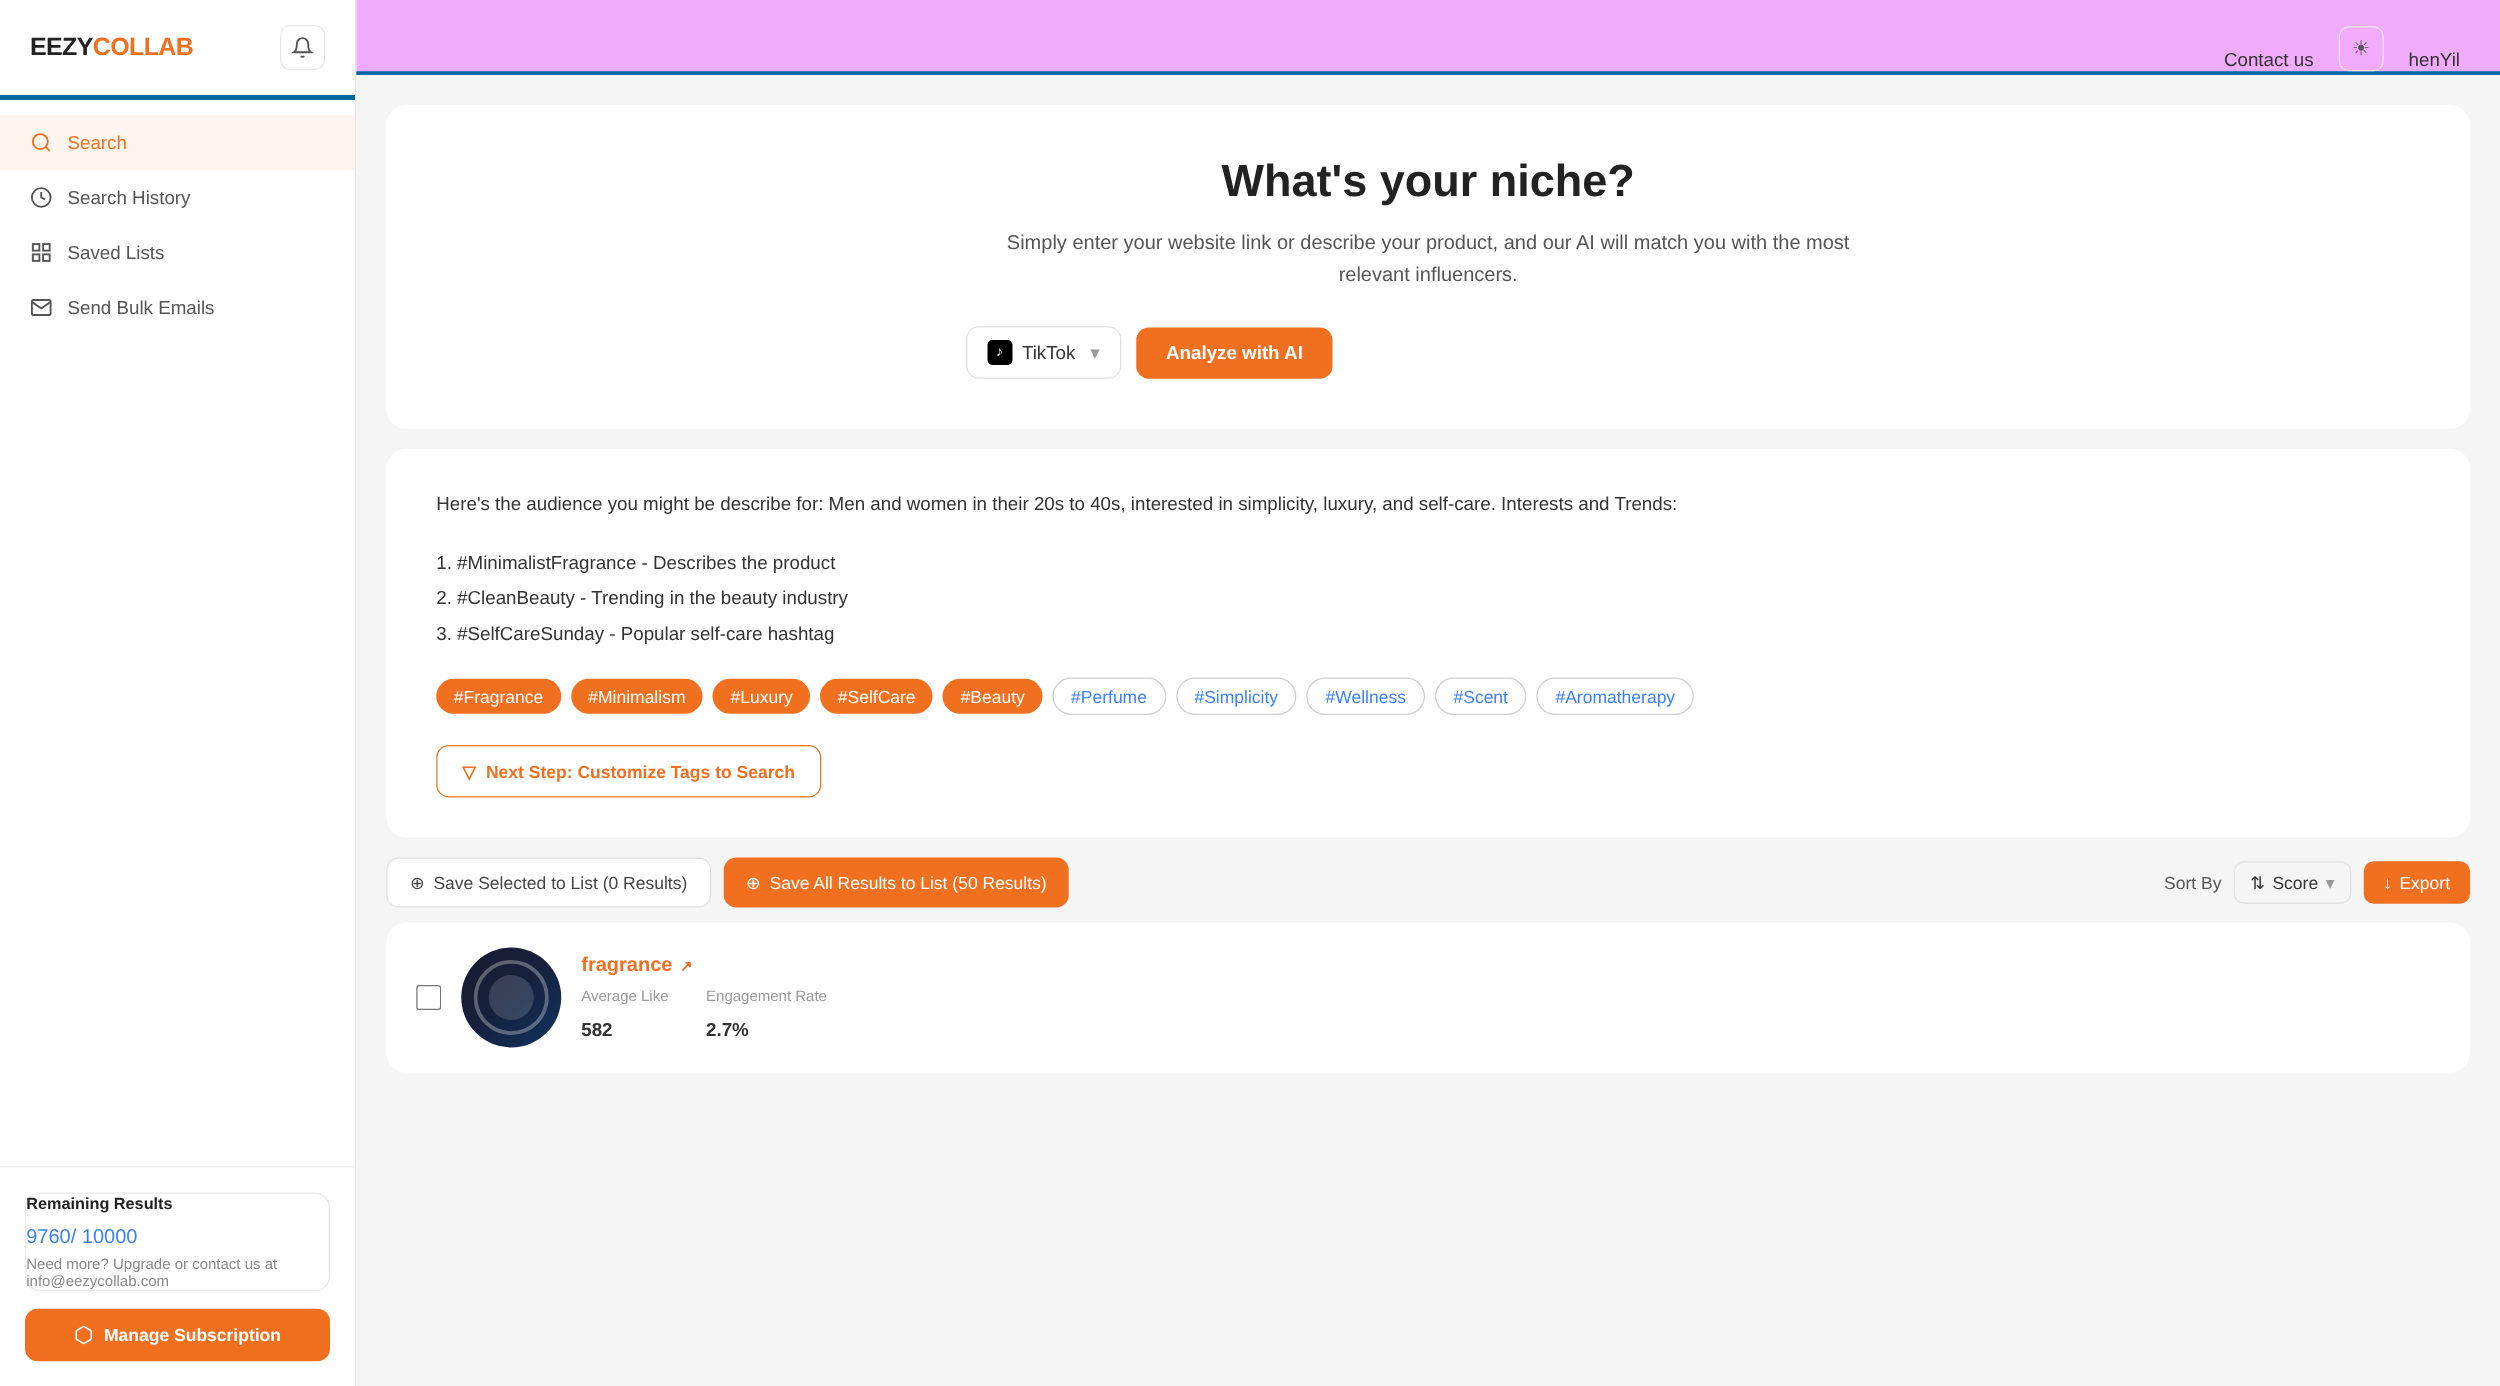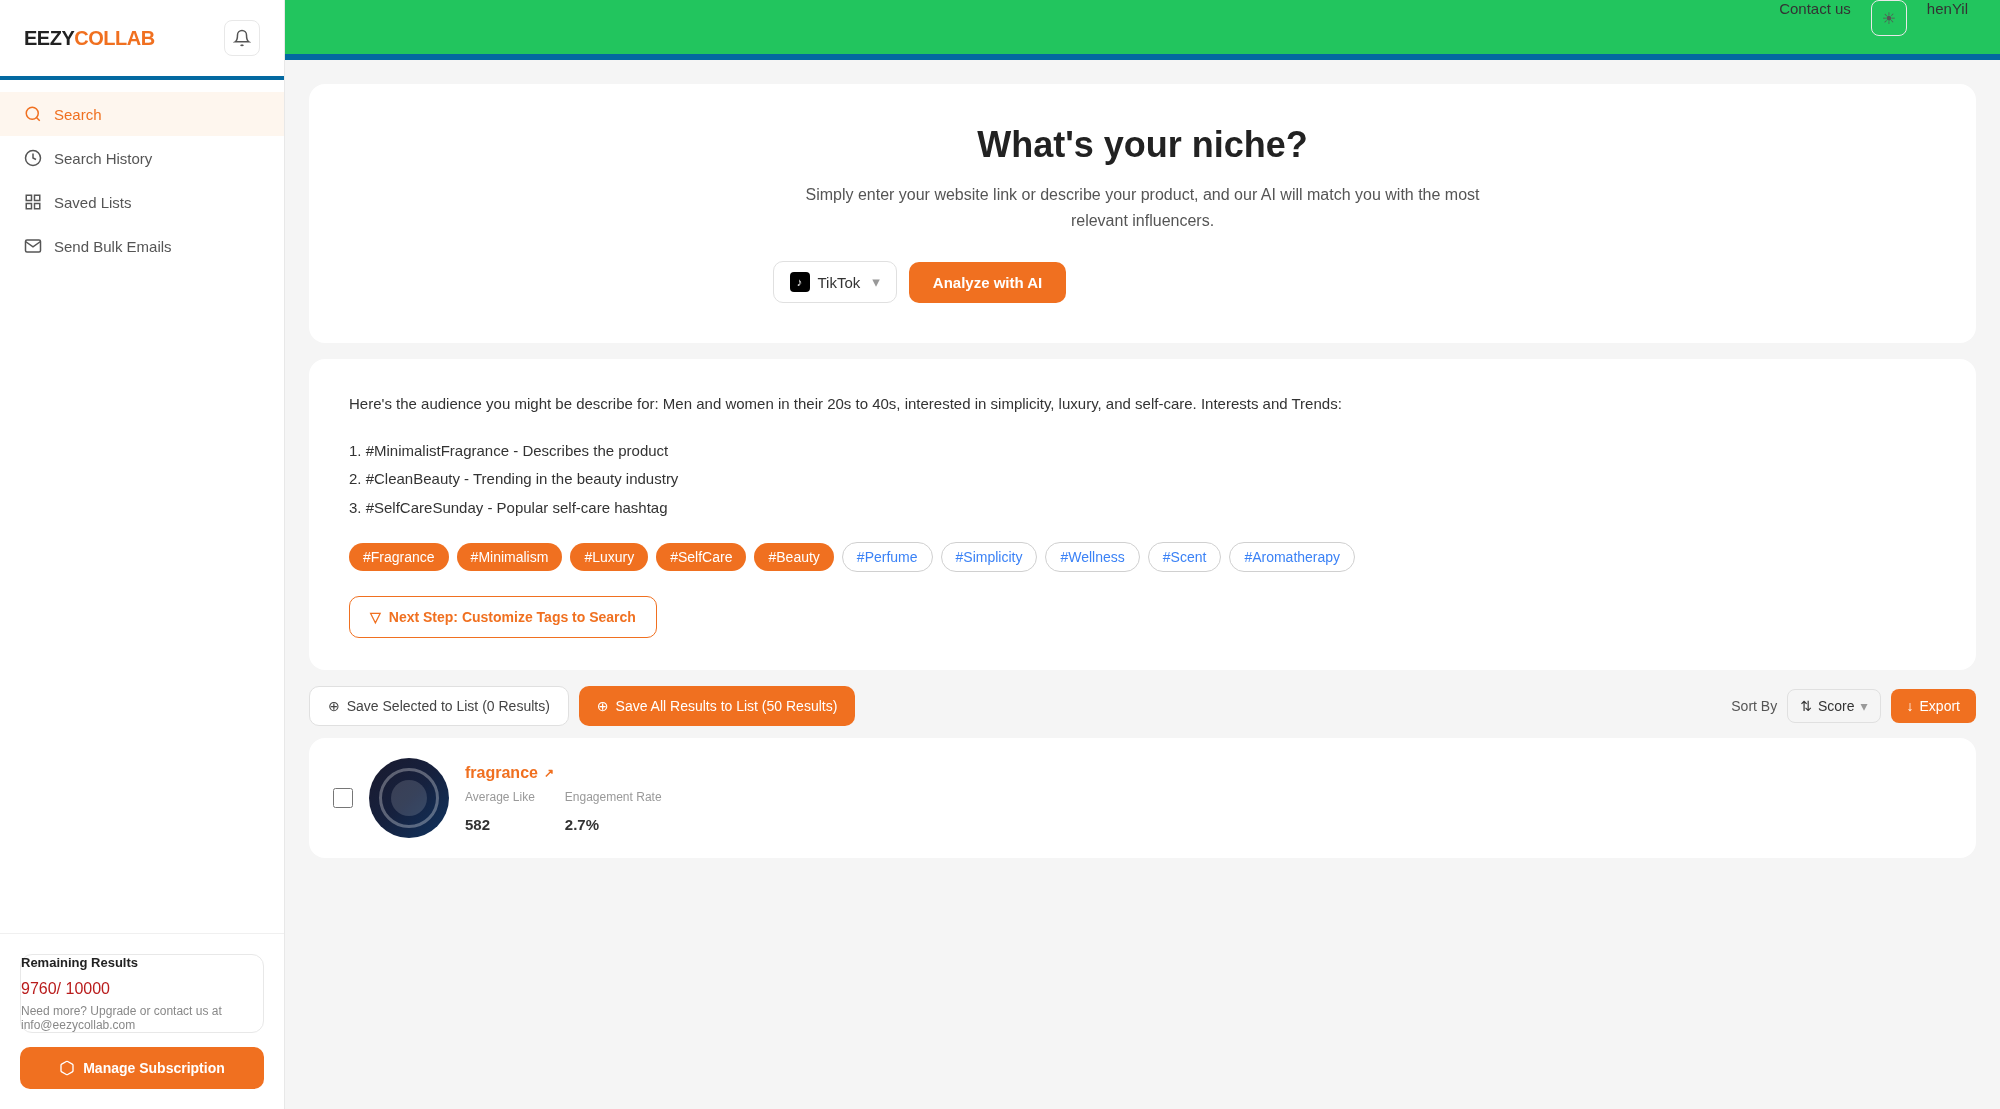--- a/index.html
+++ b/index.html
@@ -71,21 +71,21 @@
       font-weight: 700;
       color: #222;
       margin-bottom: 4px;
     }
     .remaining-count {
       font-size: 22px;
       font-weight: 700;
       color: #f07020;
       margin-bottom: 4px;
     }
-    .remaining-count span { color: #b91c1c; font-weight: 400; font-size: 16px; }
+    .remaining-count span { color: #3b82f6; font-weight: 400; font-size: 16px; }
     .remaining-note { font-size: 12px; color: #888; }
     .manage-btn {
       width: 100%;
       background: #f07020;
       color: #fff;
       border: none;
       border-radius: 10px;
       padding: 13px;
       font-size: 14px;
       font-weight: 600;
@@ -100,26 +100,26 @@
     .main {
       flex: 1;
       overflow-y: auto;
       background: #f5f5f5;
       display: flex;
       flex-direction: column;
     }
 
     
     .topbar {
-      background: #22c55e;
-      border-bottom: 6px solid #0369a1;
+      background: #f0abfc;
+      border-bottom: 3px solid #0369a1;
       padding: 0 32px;
       height: 60px;
       display: flex;
-      align-items: flex-start;
+      align-items: flex-end;
       justify-content: flex-end;
       gap: 20px;
       flex-shrink: 0;
     }
     .contact-link {
       color: #333;
       font-size: 15px;
       cursor: pointer;
       text-decoration: none;
     }

